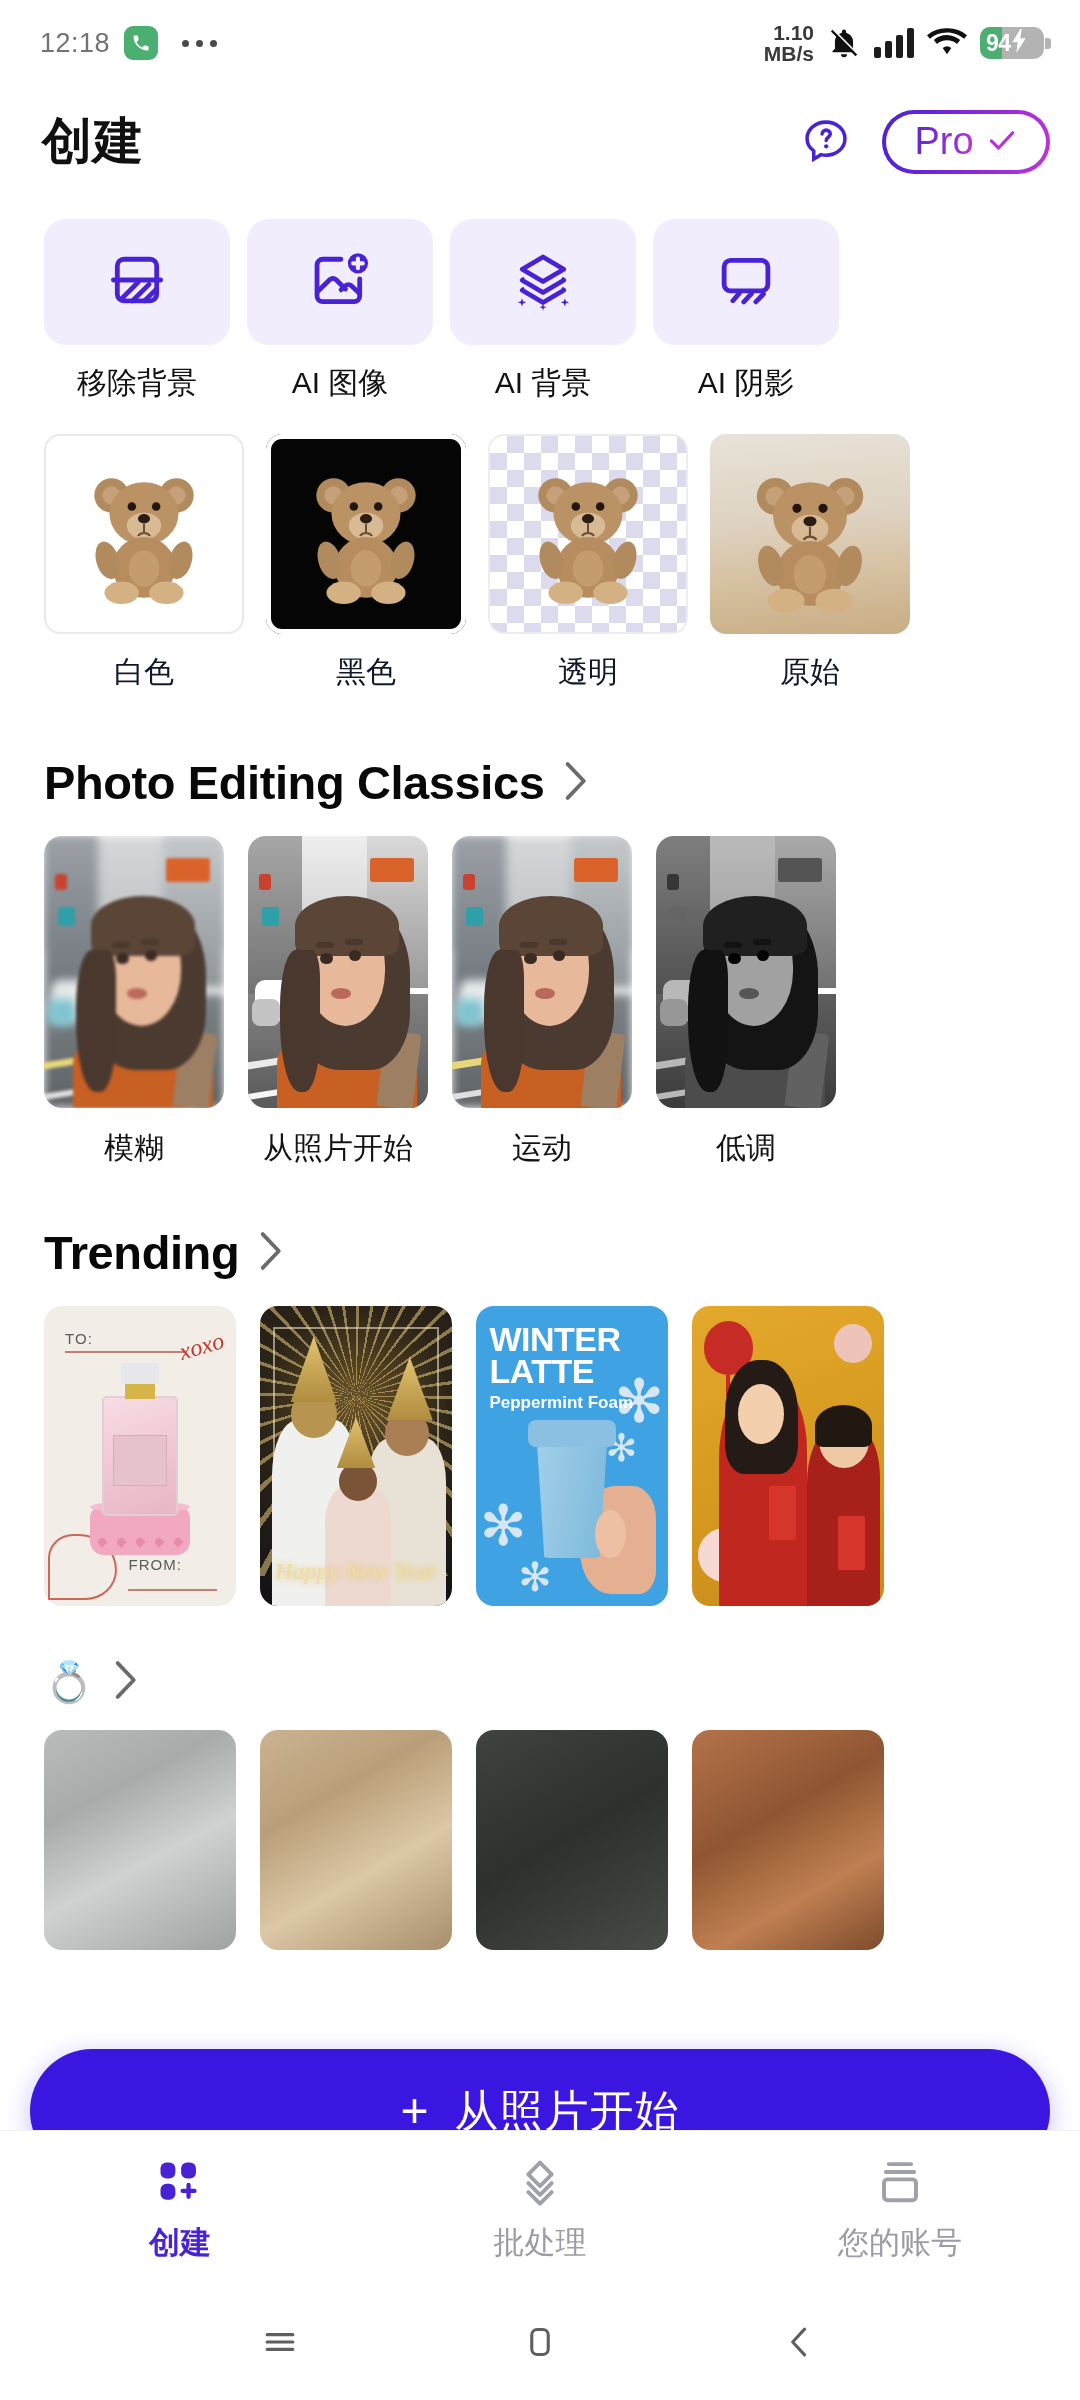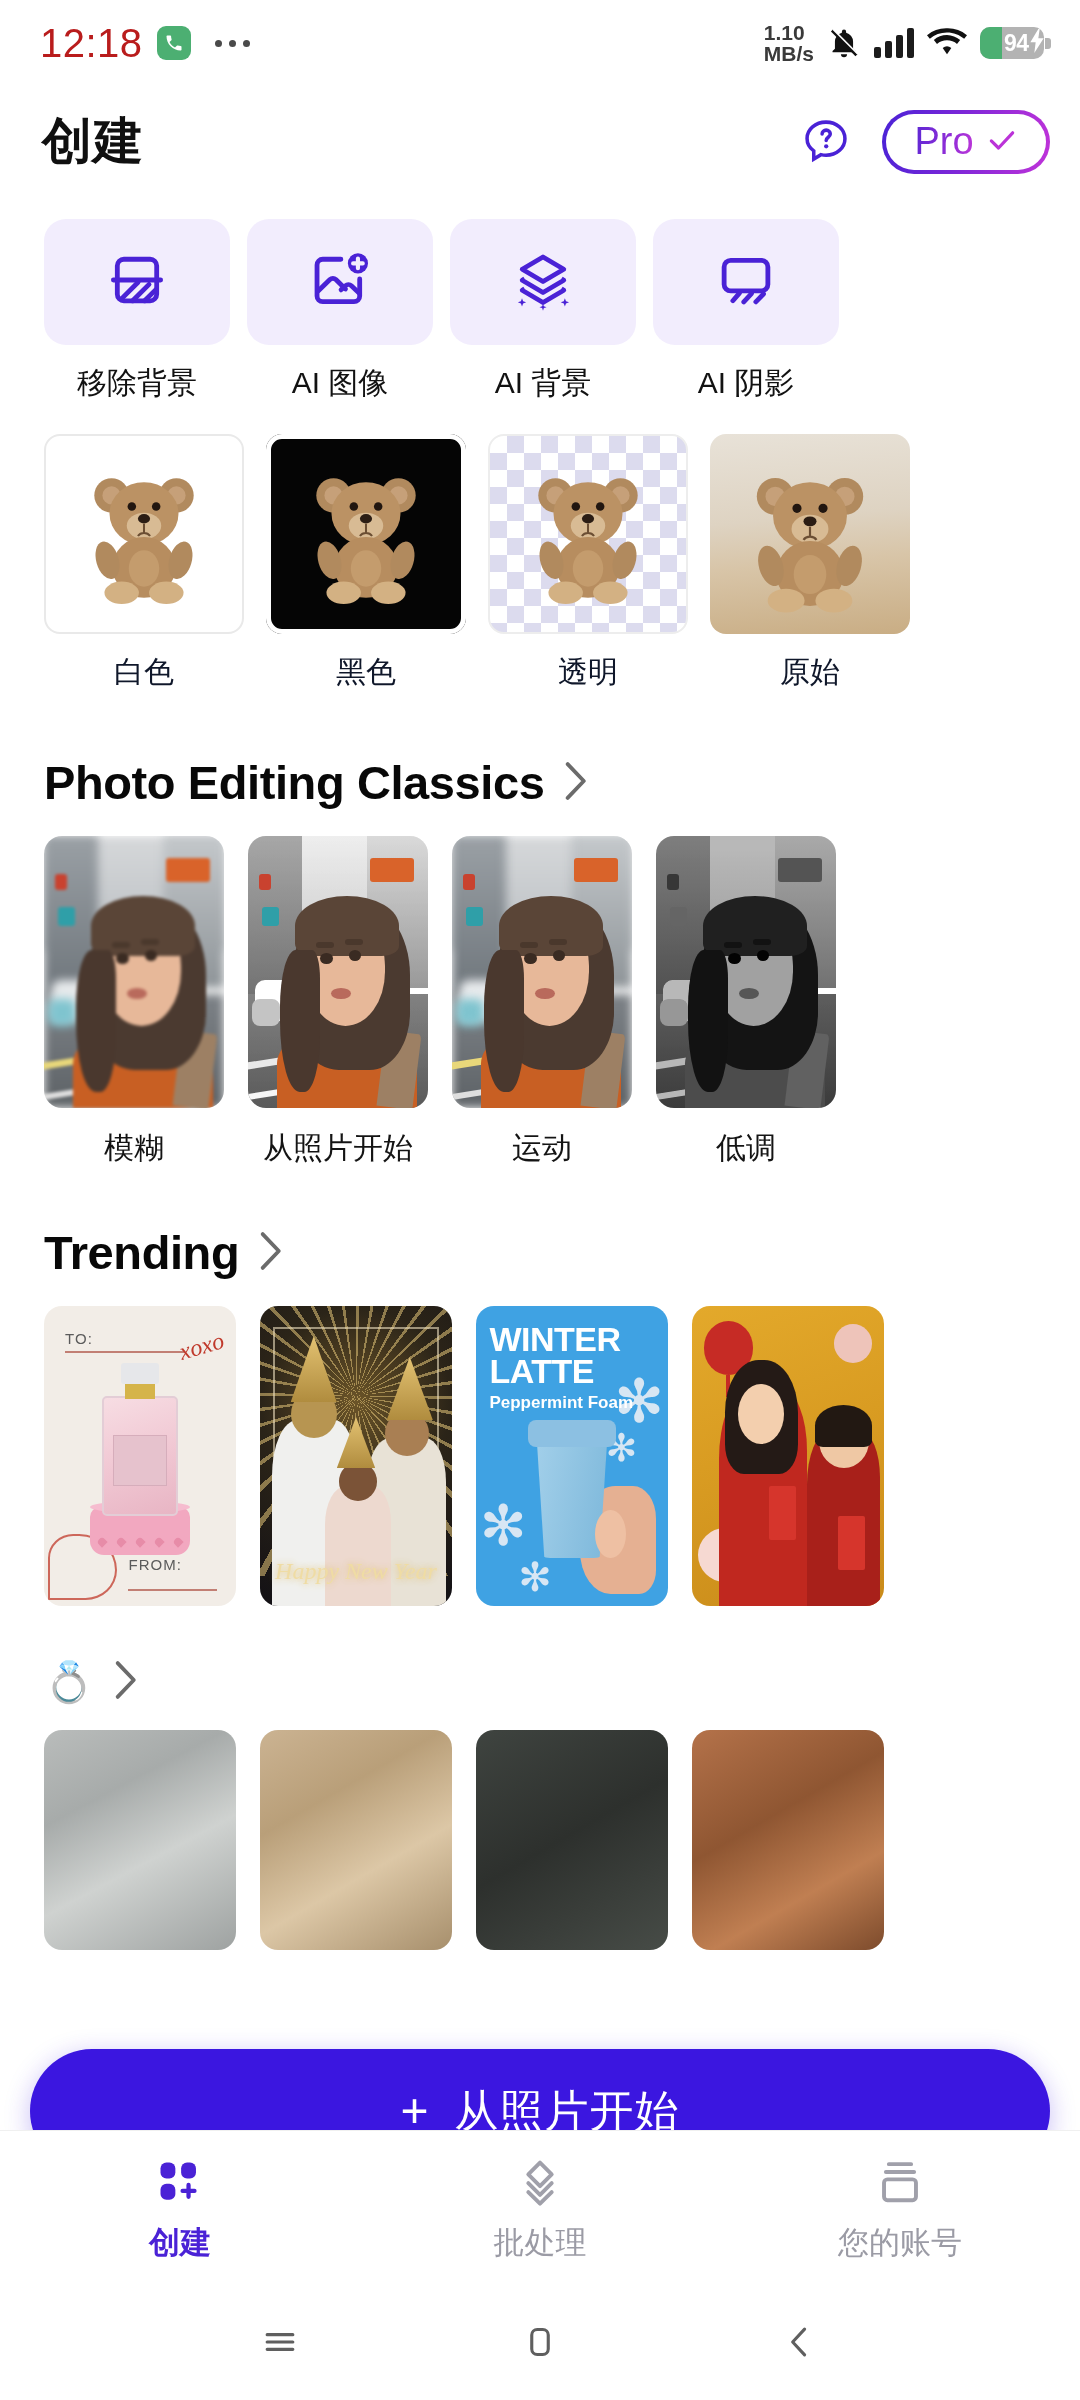--- a/index.html
+++ b/index.html
@@ -10,48 +10,48 @@
     overflow: hidden;
   }
   .phone { position: relative; width: 1080px; height: 2400px; background:#fff; }
 
   
   .statusbar {
     height: 86px; display: flex; align-items: center;
     justify-content: space-between; padding: 0 36px 0 40px;
   }
   .sb-left { display: flex; align-items: center; gap: 14px; }
-  .sb-time { font-size: 40px; font-weight: 500; color: #b91c1c; letter-spacing: .5px; }
+  .sb-time { font-size: 27px; font-weight: 500; color: #737373; letter-spacing: .5px; }
   .sb-callicon {
     width: 34px; height: 34px; border-radius: 9px; background: #4caf72;
     display:flex; align-items:center; justify-content:center;
   }
   .sb-callicon svg { width: 20px; height: 20px; fill: #fff; }
   .sb-dots { display:flex; gap:7px; align-items:center; margin-left:10px;}
   .sb-dots i { width:7px; height:7px; border-radius:50%; background:#4a4a4a; display:block;}
   .sb-right { display:flex; align-items:center; gap: 13px; }
-  .sb-speed { font-size: 21px; line-height: 1.02; font-weight: 700; color:#3a3a3a; text-align:left;}
+  .sb-speed { font-size: 21px; line-height: 1.02; font-weight: 700; color:#3a3a3a; text-align:right;}
   .sb-ico { display:flex; align-items:flex-end; }
   .sb-ico svg { display:block; }
   .bars { display:flex; align-items:flex-end; gap:4px; height:30px;}
   .bars i { width:7px; background:#1c1c1c; border-radius:2px; display:block;}
   .bars i:nth-child(1){height:11px}
   .bars i:nth-child(2){height:17px}
   .bars i:nth-child(3){height:23px}
   .bars i:nth-child(4){height:30px}
   .battery {
     position:relative; width:64px; height:32px; border-radius:10px;
     background:#b3b3b3; display:flex; align-items:center;
   }
   .battery::after{
     content:""; position:absolute; right:-7px; top:11px; width:6px;height:11px;
     background:#b3b3b3; border-radius:0 3px 3px 0;
   }
   .battery .fill{ position:absolute; left:0; top:0; bottom:0; width:22px; background:#4caf72; border-radius:10px 0 0 10px;}
-  .battery .btxt{ position:relative; z-index:2; font-size:23px; font-weight:700; color:#fff; padding-left:24px; letter-spacing:-.5px;}
+  .battery .btxt{ position:relative; z-index:2; font-size:23px; font-weight:700; color:#fff; padding-left:6px; letter-spacing:-.5px;}
   .battery .bolt{ position:relative; z-index:2; margin-left:-1px; }
   .battery .bolt svg{width:18px;height:24px;fill:#fff;}
 
   
   .header {
     display:flex; align-items:center; justify-content:space-between;
     padding: 22px 30px 16px 42px;
   }
   .title { font-size: 50px; font-weight: 600; color:#101010; letter-spacing:1px;}
   .head-right { display:flex; align-items:center; gap: 30px; justify-content: flex-end;}

